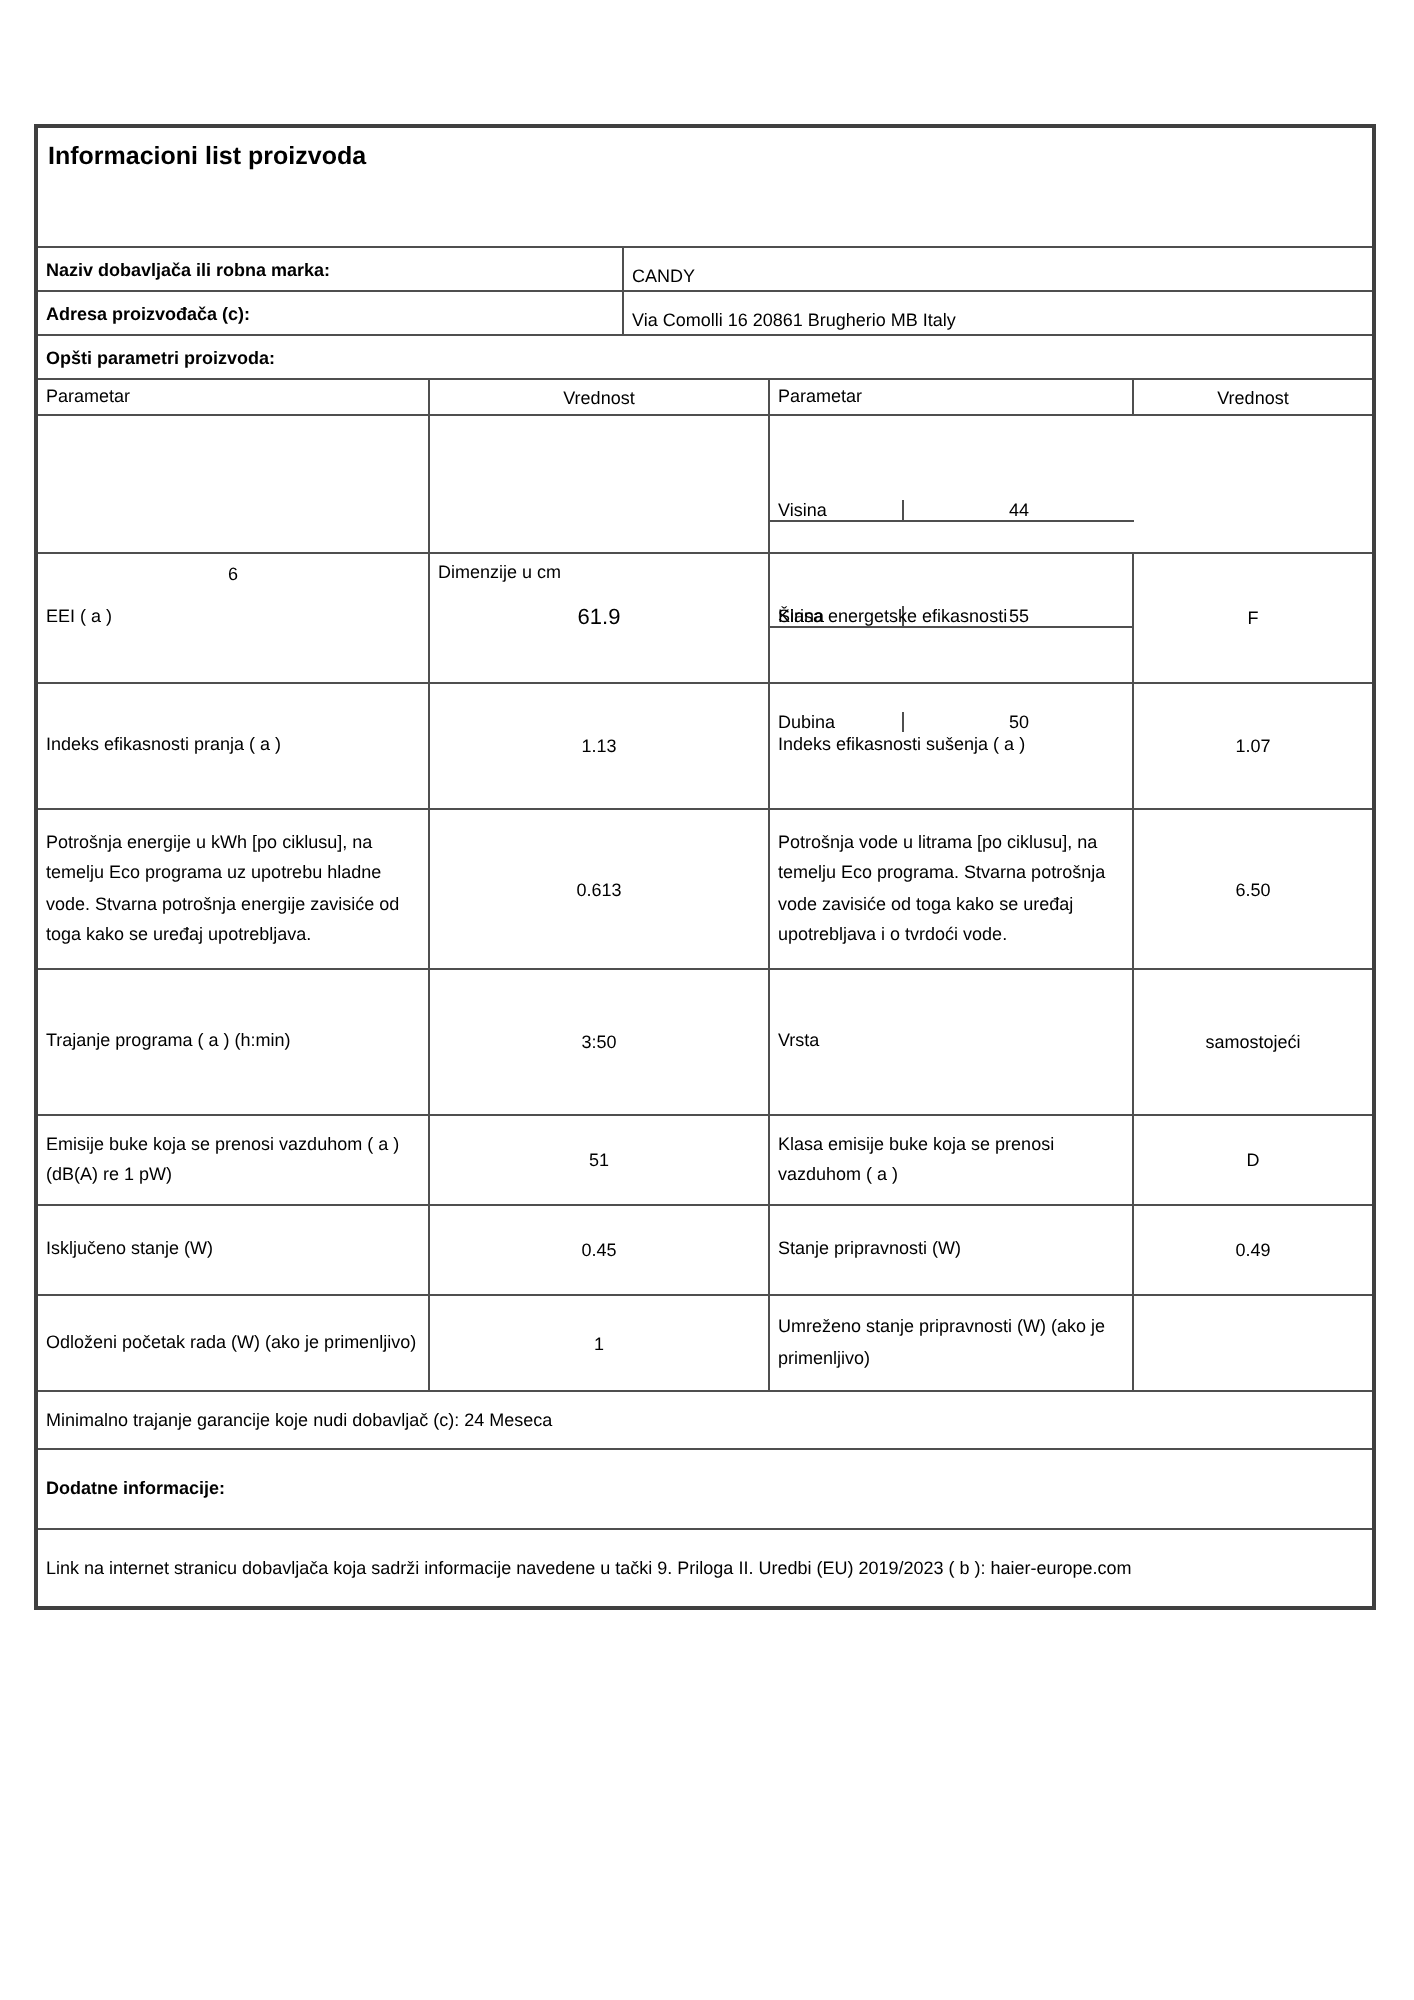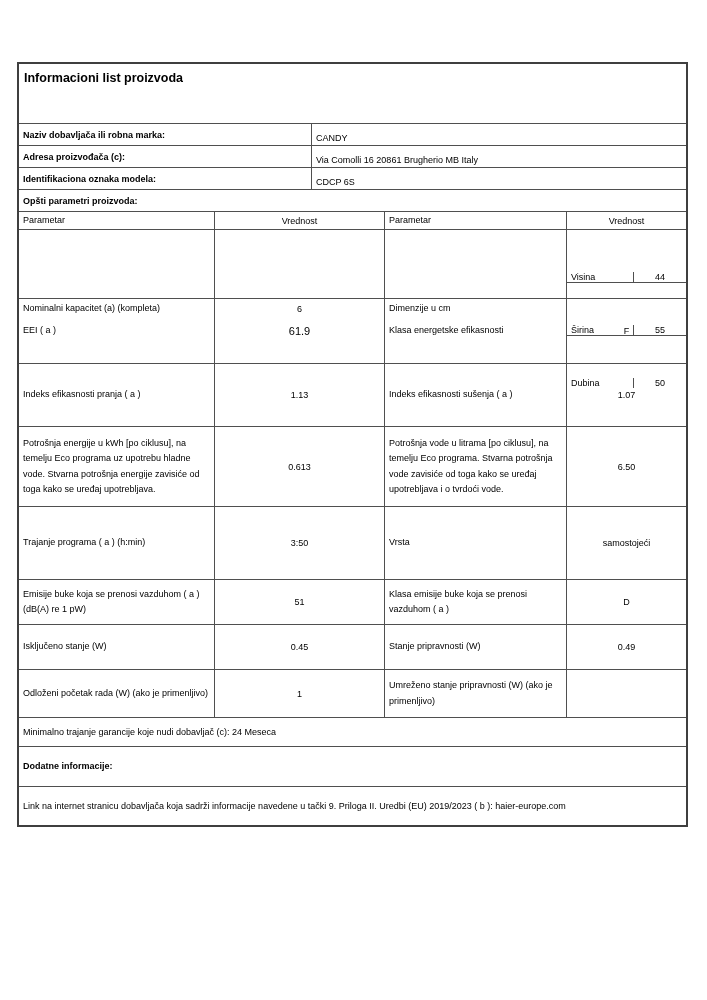--- a/index.html
+++ b/index.html
@@ -72,35 +72,30 @@
     </div>
 
     <div class="brow info-row">
       <div class="info-label">Naziv dobavljača ili robna marka:</div>
       <div class="info-value">CANDY</div>
     </div>
     <div class="brow info-row">
       <div class="info-label">Adresa proizvođača (c):</div>
       <div class="info-value">Via Comolli 16 20861 Brugherio MB Italy</div>
     </div>
-    <div class="brow info-row">
-      <div class="info-label">Identifikaciona oznaka modela:</div>
-      <div class="info-value">CDCP 6S</div>
-    </div>
     <div class="brow general-row">Opšti parametri proizvoda:</div>
 
     <div class="brow pgrid hdr">
       <div class="cell-label">Parametar</div>
       <div class="cell-value">Vrednost</div>
       <div class="cell-label">Parametar</div>
       <div class="cell-value">Vrednost</div>
     </div>
 
     <div class="brow pgrid h-r1">
-      <div class="cell-label">Nominalni kapacitet (a) (kompleta)</div>
       <div class="cell-value">6</div>
       <div class="cell-label">Dimenzije u cm</div>
       <div class="dims">
         <div class="dim-sub">
           <div class="dim-name">Visina</div>
           <div class="dim-val">44</div>
         </div>
         <div class="dim-sub">
           <div class="dim-name">Širina</div>
           <div class="dim-val">55</div>

